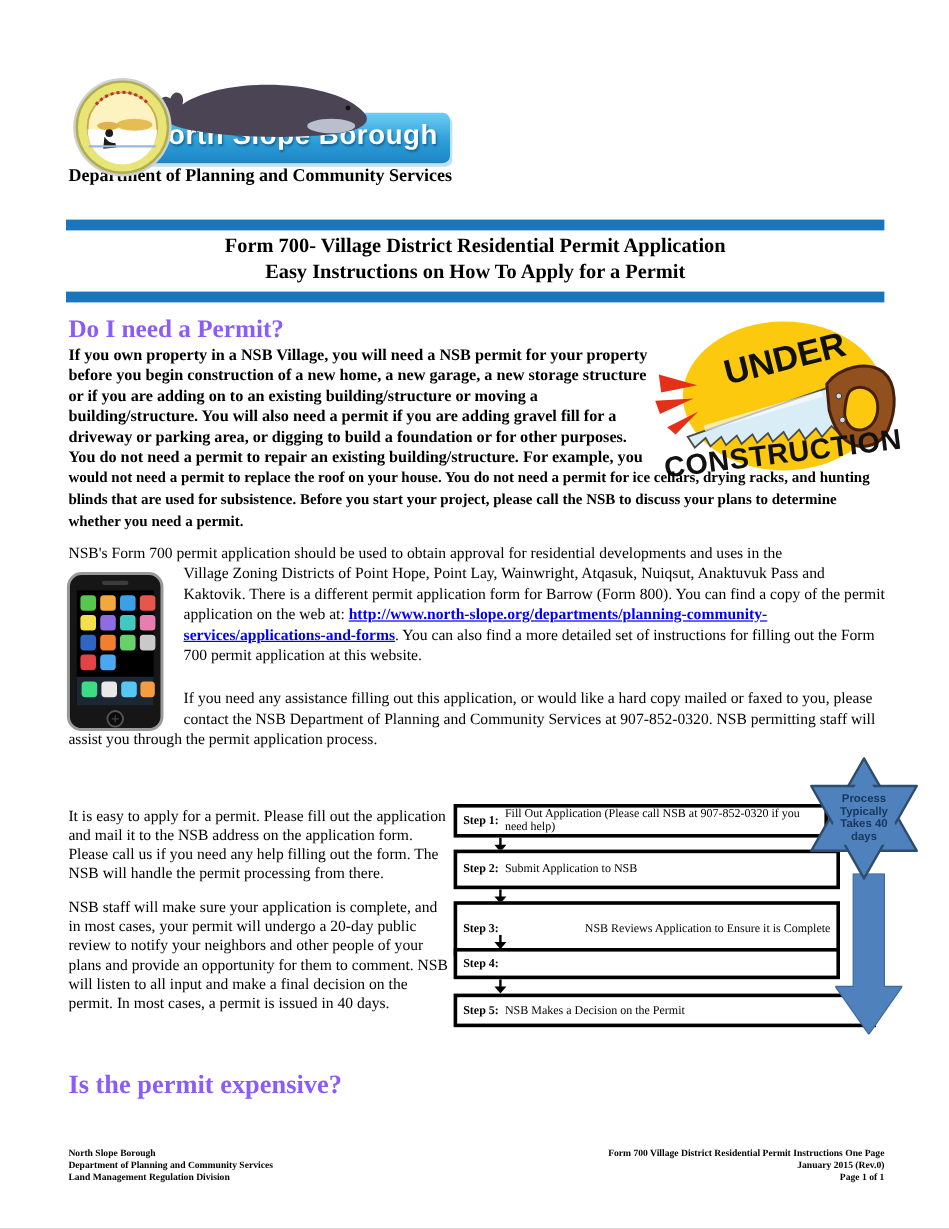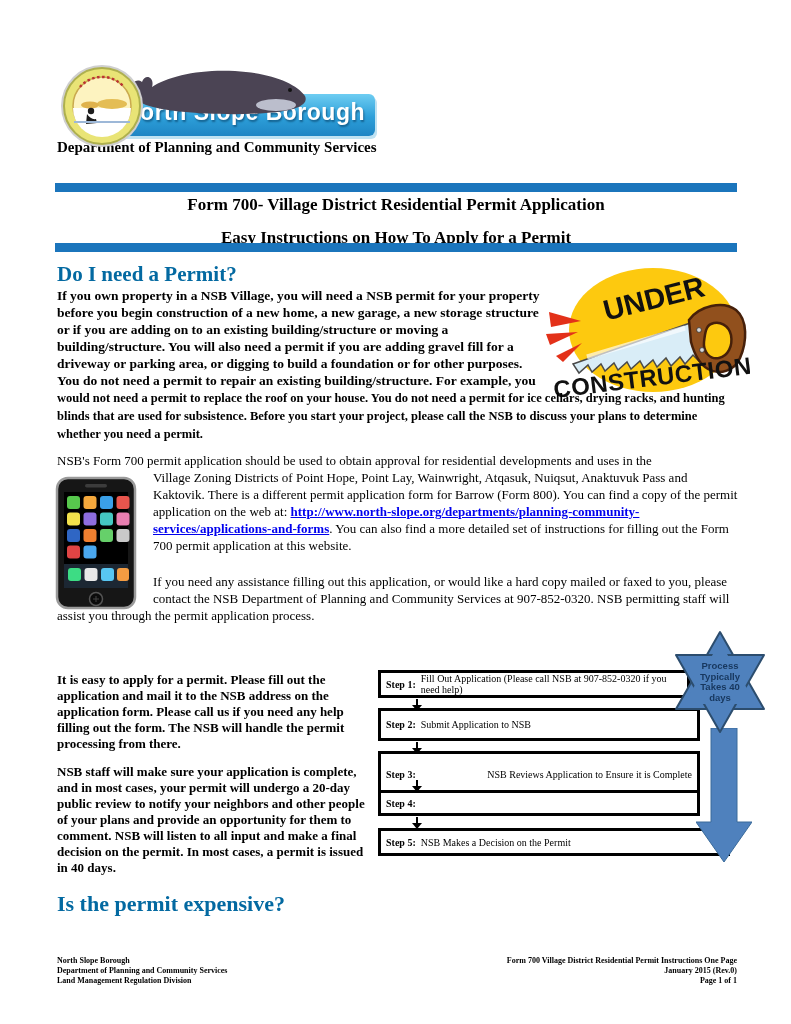--- a/index.html
+++ b/index.html
@@ -13,37 +13,37 @@
           box-shadow:2px 3px 0 #bfe2f2;}
   .banner-text{width:100%;text-align:center;margin-top:5px;font-family:"Liberation Sans",sans-serif;
           font-size:23px;font-weight:bold;color:#fff;text-shadow:1px 2px 2px #14618f;letter-spacing:.5px;}
   .dept{left:57px;top:139px;font-size:15px;font-weight:bold;}
 
   
   .bluebar{left:55px;width:682px;height:9px;background:#1b75bc;}
   .title-line{left:55px;width:682px;text-align:center;font-weight:bold;font-size:17px;}
 
   
-  .red-h{color:#0369a1;font-weight:bold;font-size:21px;font-family:"Liberation Serif",serif;}
+  .red-h{color:#8b5cf6;font-weight:bold;font-size:21px;font-family:"Liberation Serif",serif;}
 
   
   .sec1{left:57px;top:262px;width:683px;}
   .para1{margin-top:0;font-weight:bold;font-size:13.5px;line-height:17px;text-align:left;}
   .para1 .small{font-size:12.5px;}
   .cons-spacer{float:right;width:200px;height:100px;}
 
   
   .sec2{left:57px;top:452px;width:683px;font-size:13px;line-height:17px;}
   .phone-spacer{float:left;width:96px;height:131px;}
   .assist{margin:19px 0 0 0;}
   .weblink{color:#0000ee;font-weight:bold;text-decoration:underline;cursor:pointer;}
 
   
   .sec3-h{left:57px;top:641px;}
-  .sec3-col{left:57px;top:672px;width:318px;font-size:13px;font-weight:bold;line-height:16px;}
+  .sec3-col{left:57px;top:672px;width:318px;font-size:13px;font-weight:normal;line-height:16px;}
   .sec3-col p{margin:0;}
   .sec3-col p + p{margin-top:12px;}
 
   
   .stepbox{left:378px;background:#fff;border:3px solid #000;display:flex;align-items:center;
            padding:0 5px;font-size:10px;line-height:11px;gap:5px;box-sizing:border-box;}
   .stepbox b{white-space:nowrap;}
   .flow-arrow{left:410px;width:14px;height:12px;}
   .badge-text{position:absolute;left:21px;top:31px;width:62px;text-align:center;
               font-family:"Liberation Sans",sans-serif;font-size:9.5px;font-weight:bold;
@@ -87,21 +87,21 @@
   </div>
 
   <div class="abs banner">
     <div class="banner-text">North Slope Borough</div>
   </div>
 
   <div class="abs dept">Department of Planning and Community Services</div>
 
   <div class="abs bluebar" style="top:183px;"></div>
   <div class="abs title-line" style="top:195px;">Form 700- Village District Residential Permit Application</div>
-  <div class="abs title-line" style="top:228px;">Easy Instructions on How To Apply for a Permit</div>
+  <div class="abs title-line" style="top:217px;">Easy Instructions on How To Apply for a Permit</div>
   <div class="abs bluebar" style="top:243px;"></div>
 
   <div class="abs" style="left:543px;top:260px;width:207px;height:137px;">
     <svg width="207" height="137" viewBox="0 0 207 137">
       <ellipse cx="110" cy="70" rx="84" ry="62" fill="#fdc90f"></ellipse>
       <g fill="#e33119">
         <polygon points="6,52 38,61 8,67"></polygon>
         <polygon points="3,74 35,72 7,85"></polygon>
         <polygon points="13,96 39,83 20,102"></polygon>
       </g>

